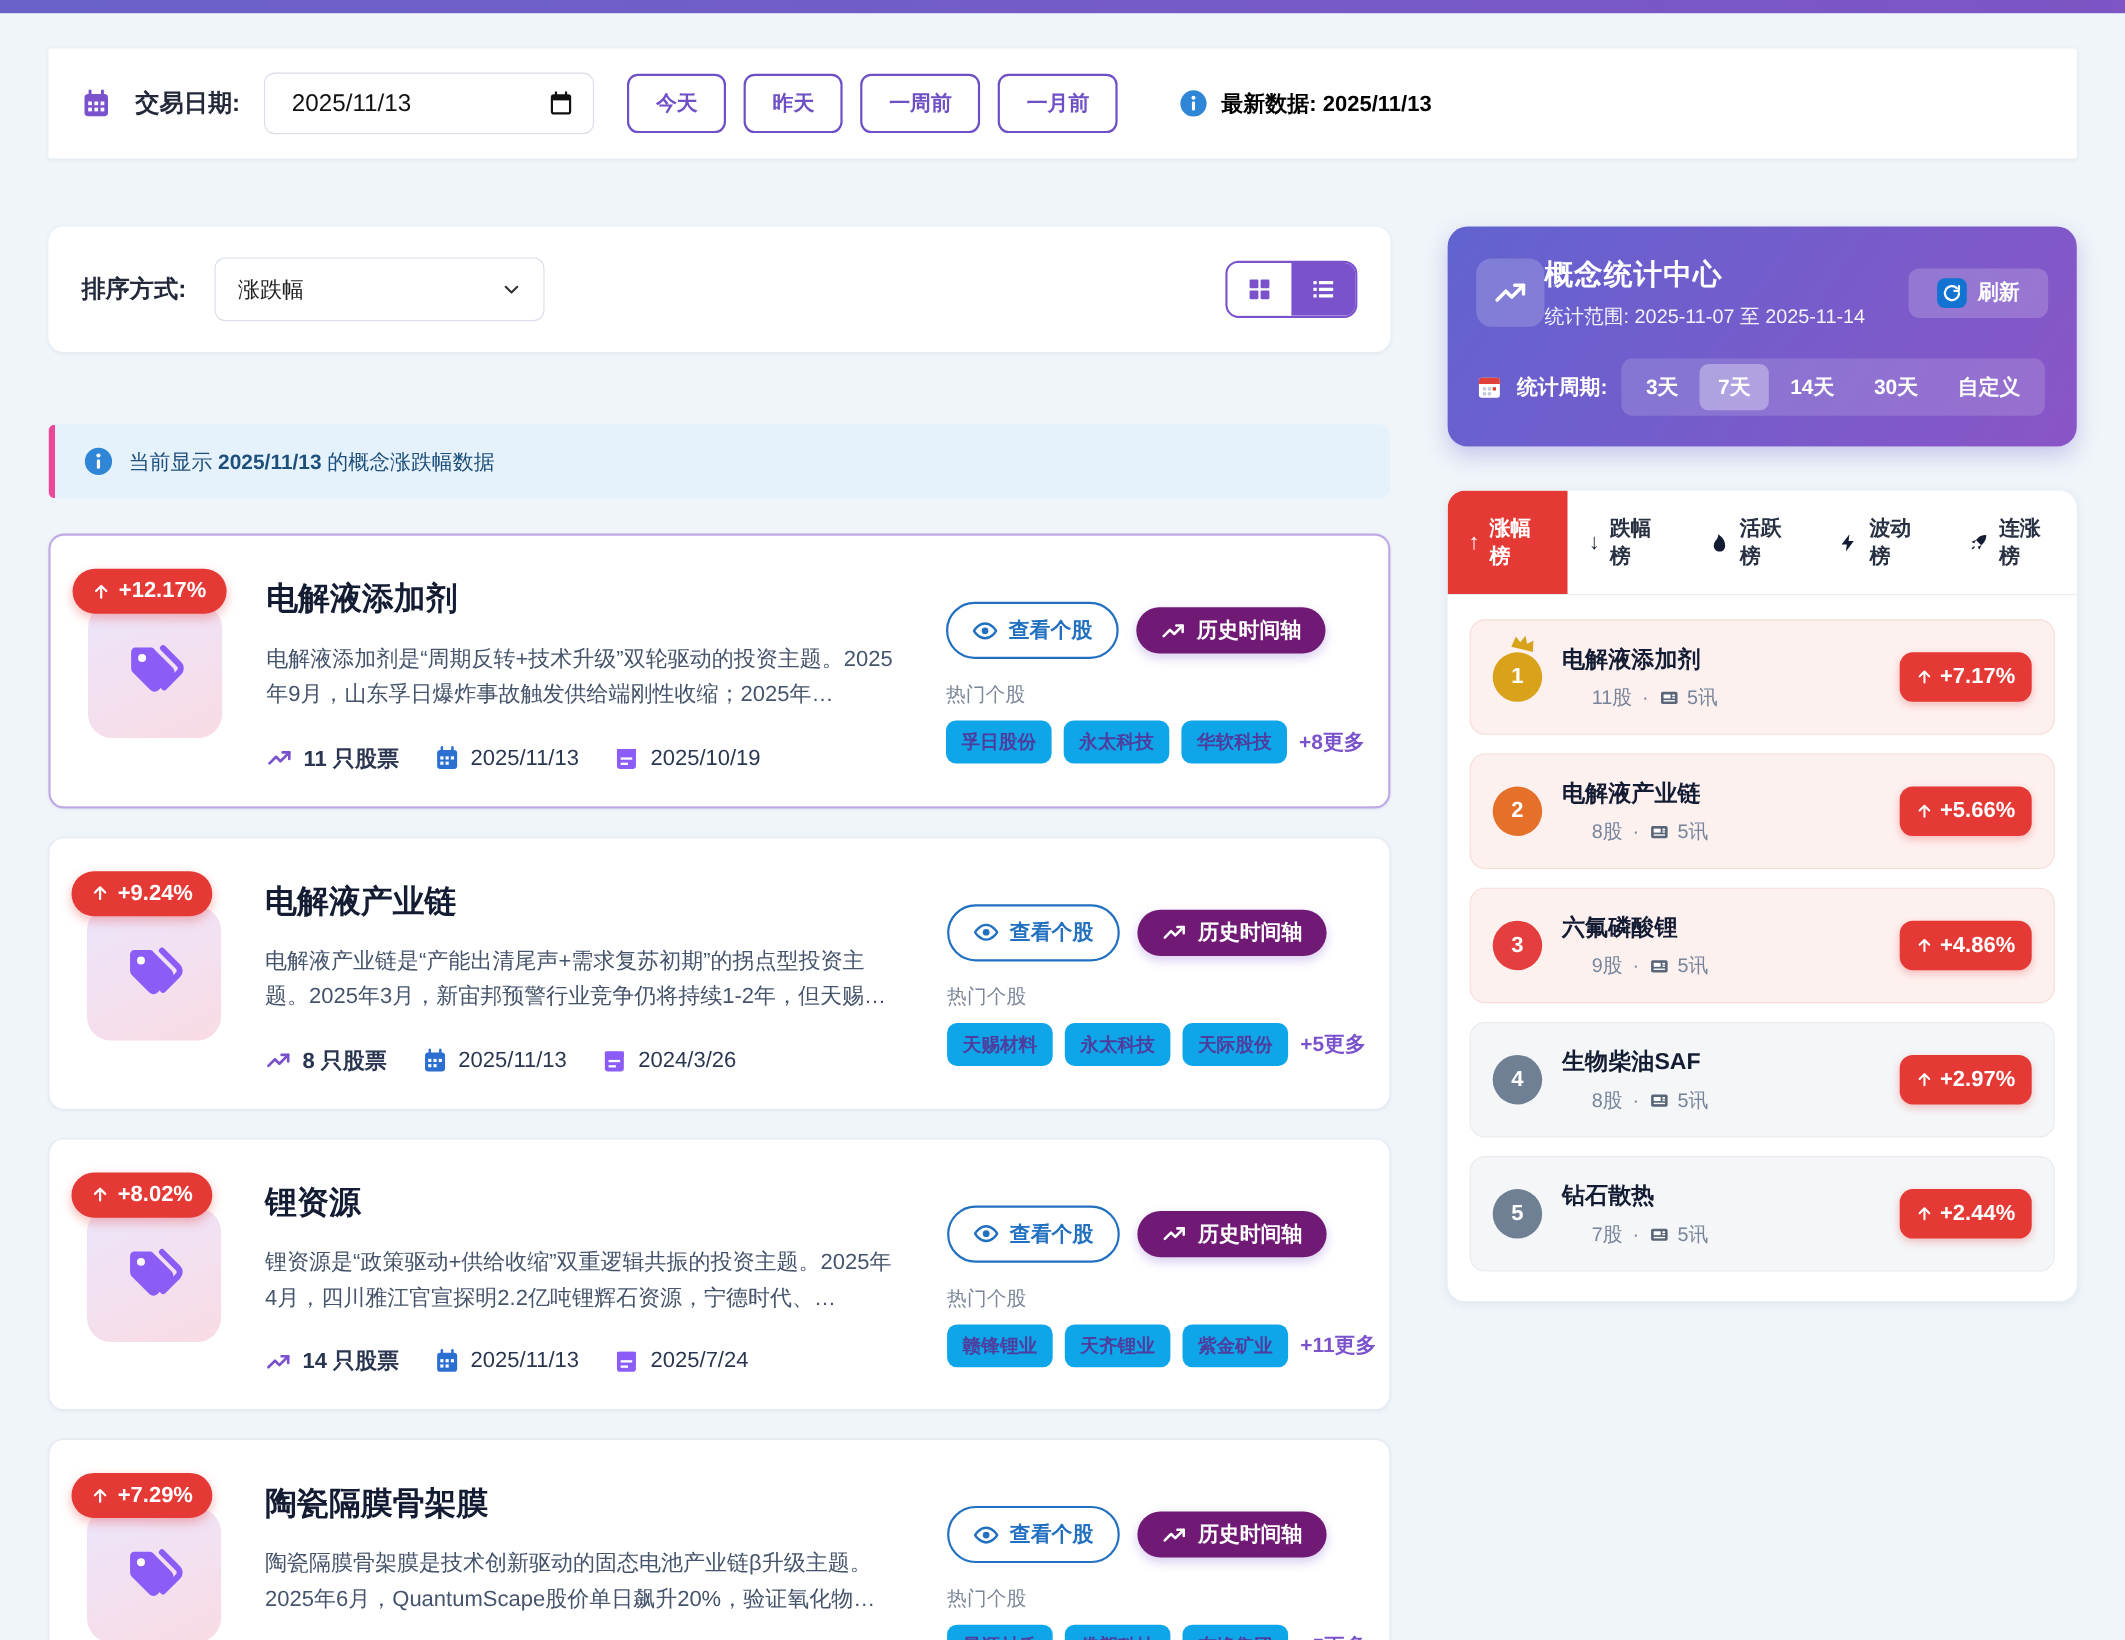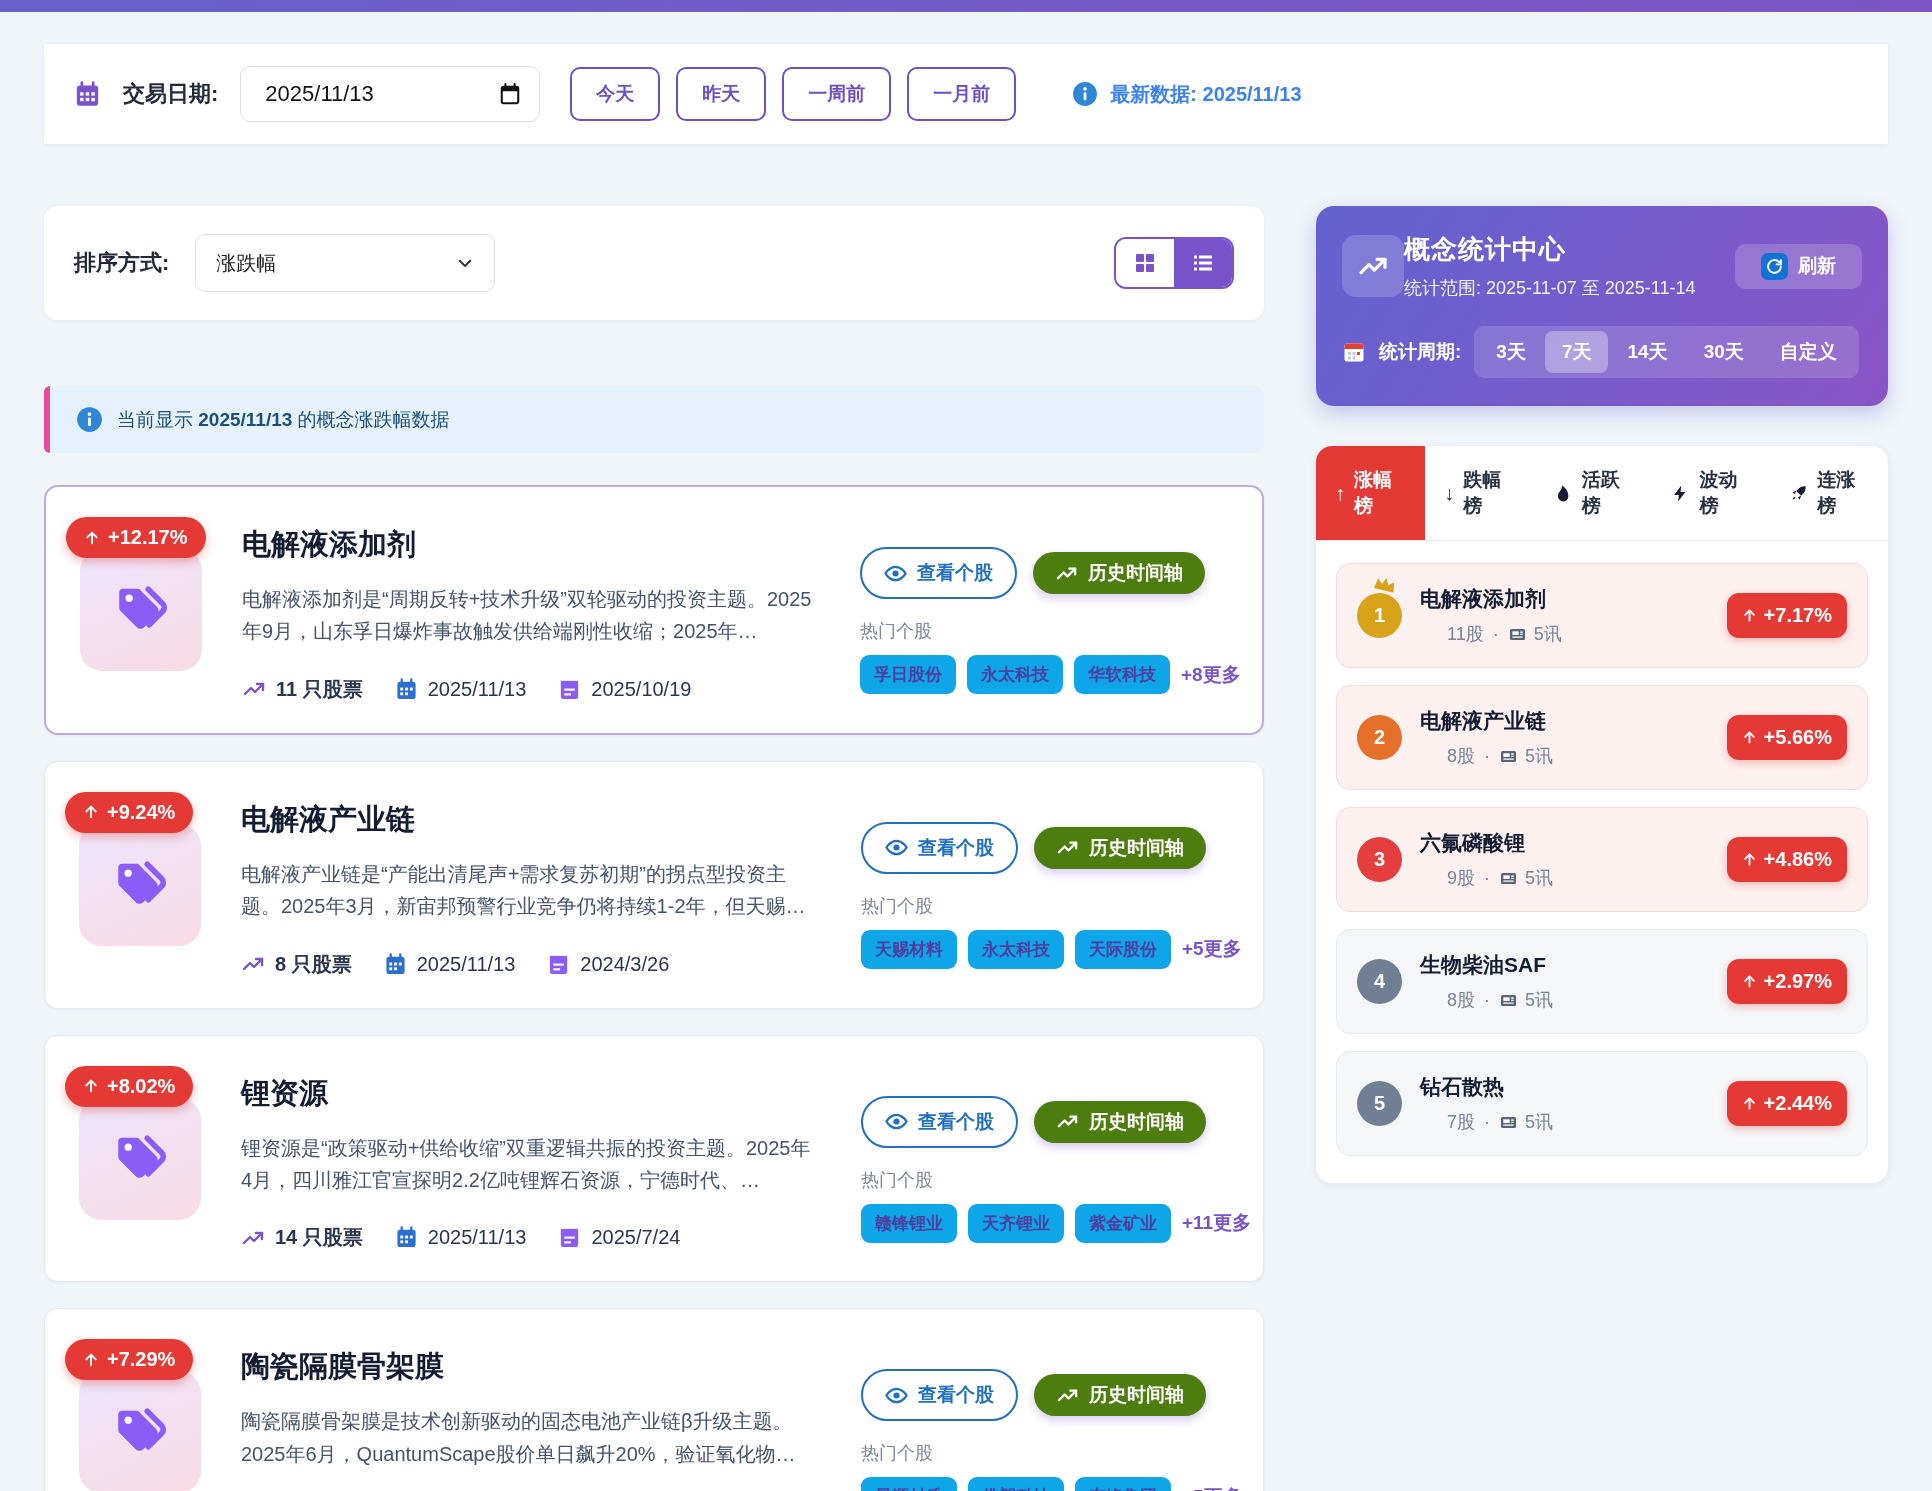--- a/index.html
+++ b/index.html
@@ -26,21 +26,21 @@
     width:300px; height:56px; border:1px solid #d9dee8; border-radius:10px;
     display:flex; align-items:center; padding:0 18px 0 24px; font-size:22px; color:#111; background:#fff;
   }
   .date-input .val { flex:1; }
   .quick-btns { display:flex; gap:16px; margin-left:8px; }
   .qbtn {
     border:2px solid #6f4fc6; color:#6f4fc6; background:#fff;
     font-size:19px; font-weight:bold; padding:12px 24px; border-radius:10px;
   }
   .latest { margin-left:34px; display:flex; align-items:center; gap:12px;
-    font-size:20px; font-weight:bold; color:#3b82f6; }
+    font-size:20px; font-weight:bold; color:#000000; }
 
   
   .main { display:flex; gap:52px; margin-top:62px; align-items:flex-start; }
   .left { flex:1; min-width:0; }
   .right { width:572px; flex:none; }
 
   
   .sortcard {
     background:#fff; border-radius:14px; padding:28px 30px;
     display:flex; align-items:center; gap:26px;
@@ -95,21 +95,21 @@
   .card-stats { display:flex; gap:32px; margin-top:28px; align-items:center; font-size:20px; color:#2a3650; }
   .stat { display:flex; gap:10px; align-items:center; white-space:nowrap; }
   .stat b { font-weight:bold; }
   .card-right { width:368px; flex:none; padding-top:26px; }
   .btn-row { display:flex; gap:16px; align-items:center; }
   .btn-view {
     display:flex; gap:10px; align-items:center; border:2px solid #2270c0; color:#2270c0;
     font-weight:bold; font-size:19px; padding:11px 22px; border-radius:999px; background:#fff;
   }
   .btn-history {
-    display:flex; gap:10px; align-items:center; background:#4d7c0f; color:#fff;
+    display:flex; gap:10px; align-items:center; background:#701a75; color:#fff;
     font-weight:bold; font-size:19px; padding:8px 22px; border-radius:999px;
     box-shadow:0 4px 10px rgba(122,82,204,.3);
     text-align:center;
   }
   .hot-label { color:#7b8698; font-size:18px; margin:20px 0 12px; }
   .tags { display:flex; gap:11px; align-items:center; }
   .tag {
     background:#0ea5e9; color:#4f3d9e; font-weight:bold; font-size:17px;
     padding:8px 14px; border-radius:9px; white-space:nowrap;
   }

